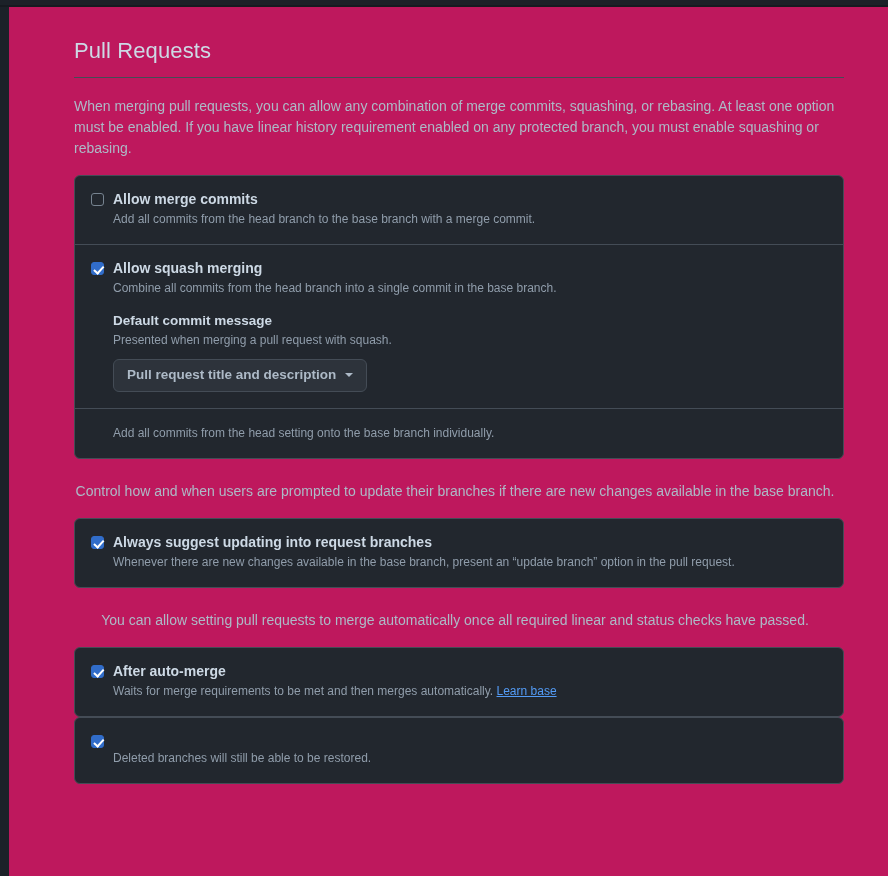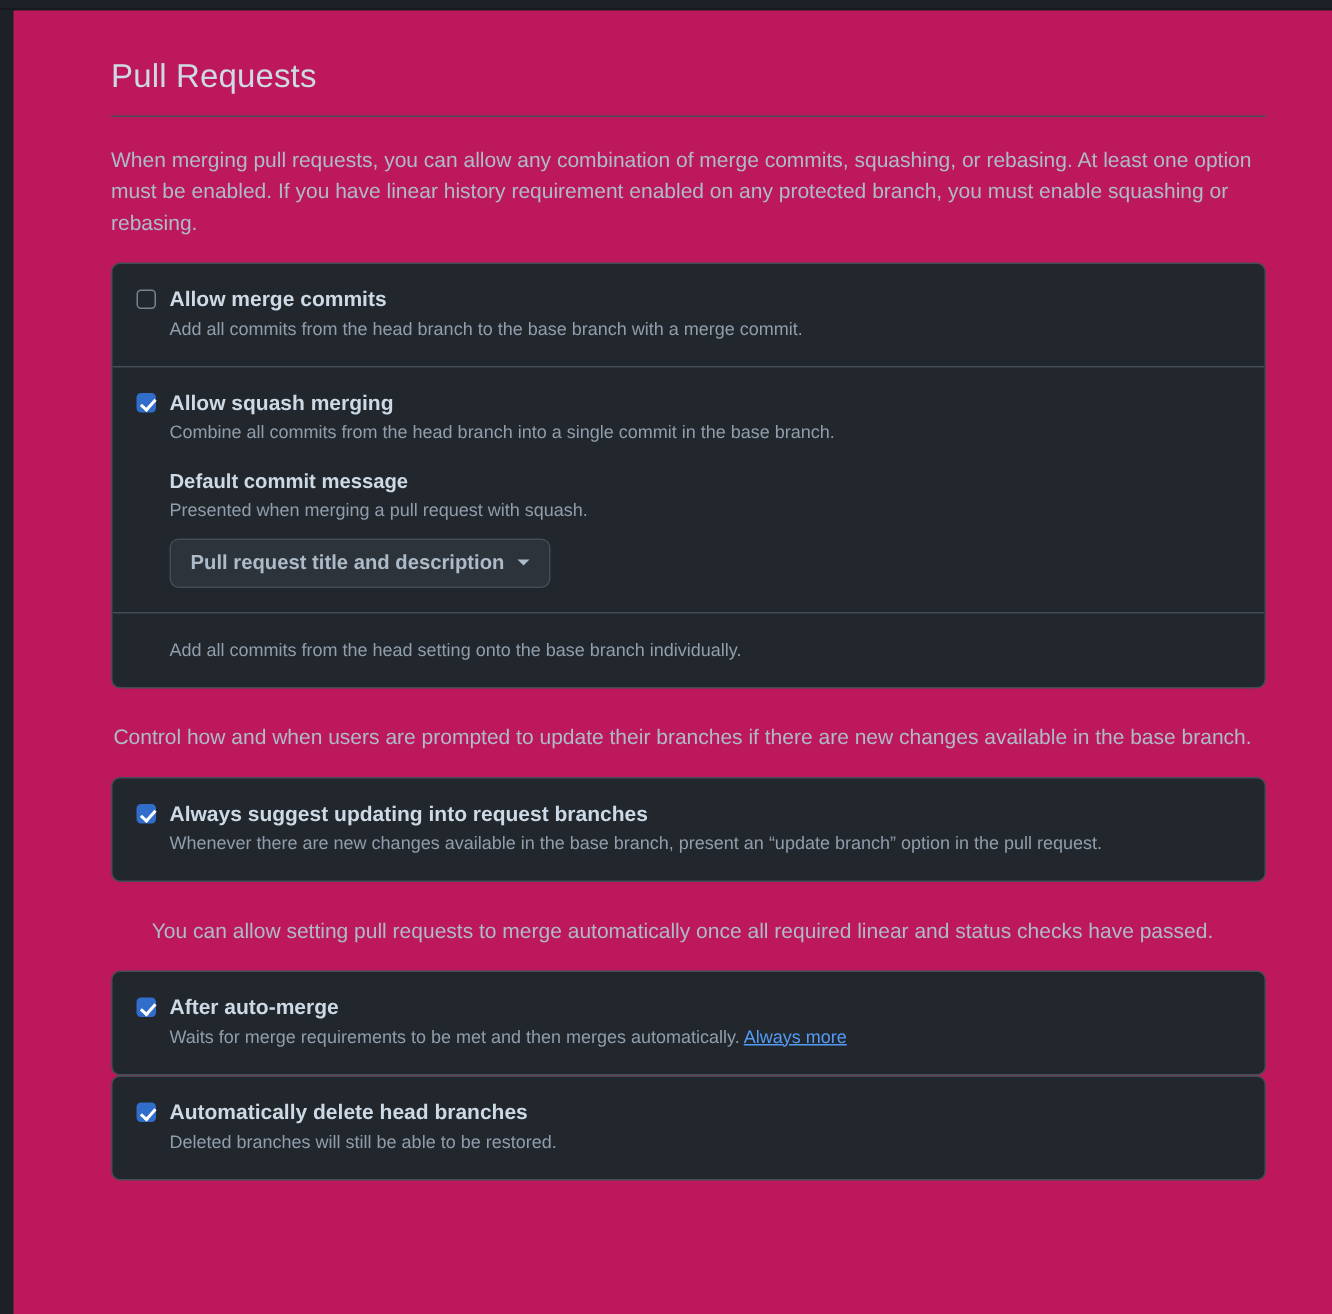--- a/index.html
+++ b/index.html
@@ -257,29 +257,28 @@
     </div>
 
     <p class="para">You can allow setting pull requests to merge automatically once all required linear and status checks have passed.</p>
 
     <div class="panel">
       <div class="panel-row">
         <div class="cb-line">
           <span class="checkbox on"></span>
           <span class="cb-label">After auto-merge</span>
         </div>
-        <div class="cb-note"><span>Waits for merge requirements to be met and then merges automatically.</span> <a class="learn-link">Always more</a></div>
-      </div>
-    </div>
-
-
-    <div class="panel">
-      <div class="panel-row">
-        <div class="cb-line">
-          <span class="checkbox on"></span>
-          <span class="cb-label">Automatically delete head branches</span>
+        <div class="cb-note"><span>Waits for merge requirements to be met and then merges automatically.</span> <a class="learn-link">Learn base</a></div>
+      </div>
+    </div>
+
+
+    <div class="panel">
+      <div class="panel-row">
+        <div class="cb-line">
+          <span class="checkbox on"></span>
         </div>
         <div class="cb-note">Deleted branches will still be able to be restored.</div>
       </div>
     </div>
 
   </div>
 </div>
 
 </body></html>

